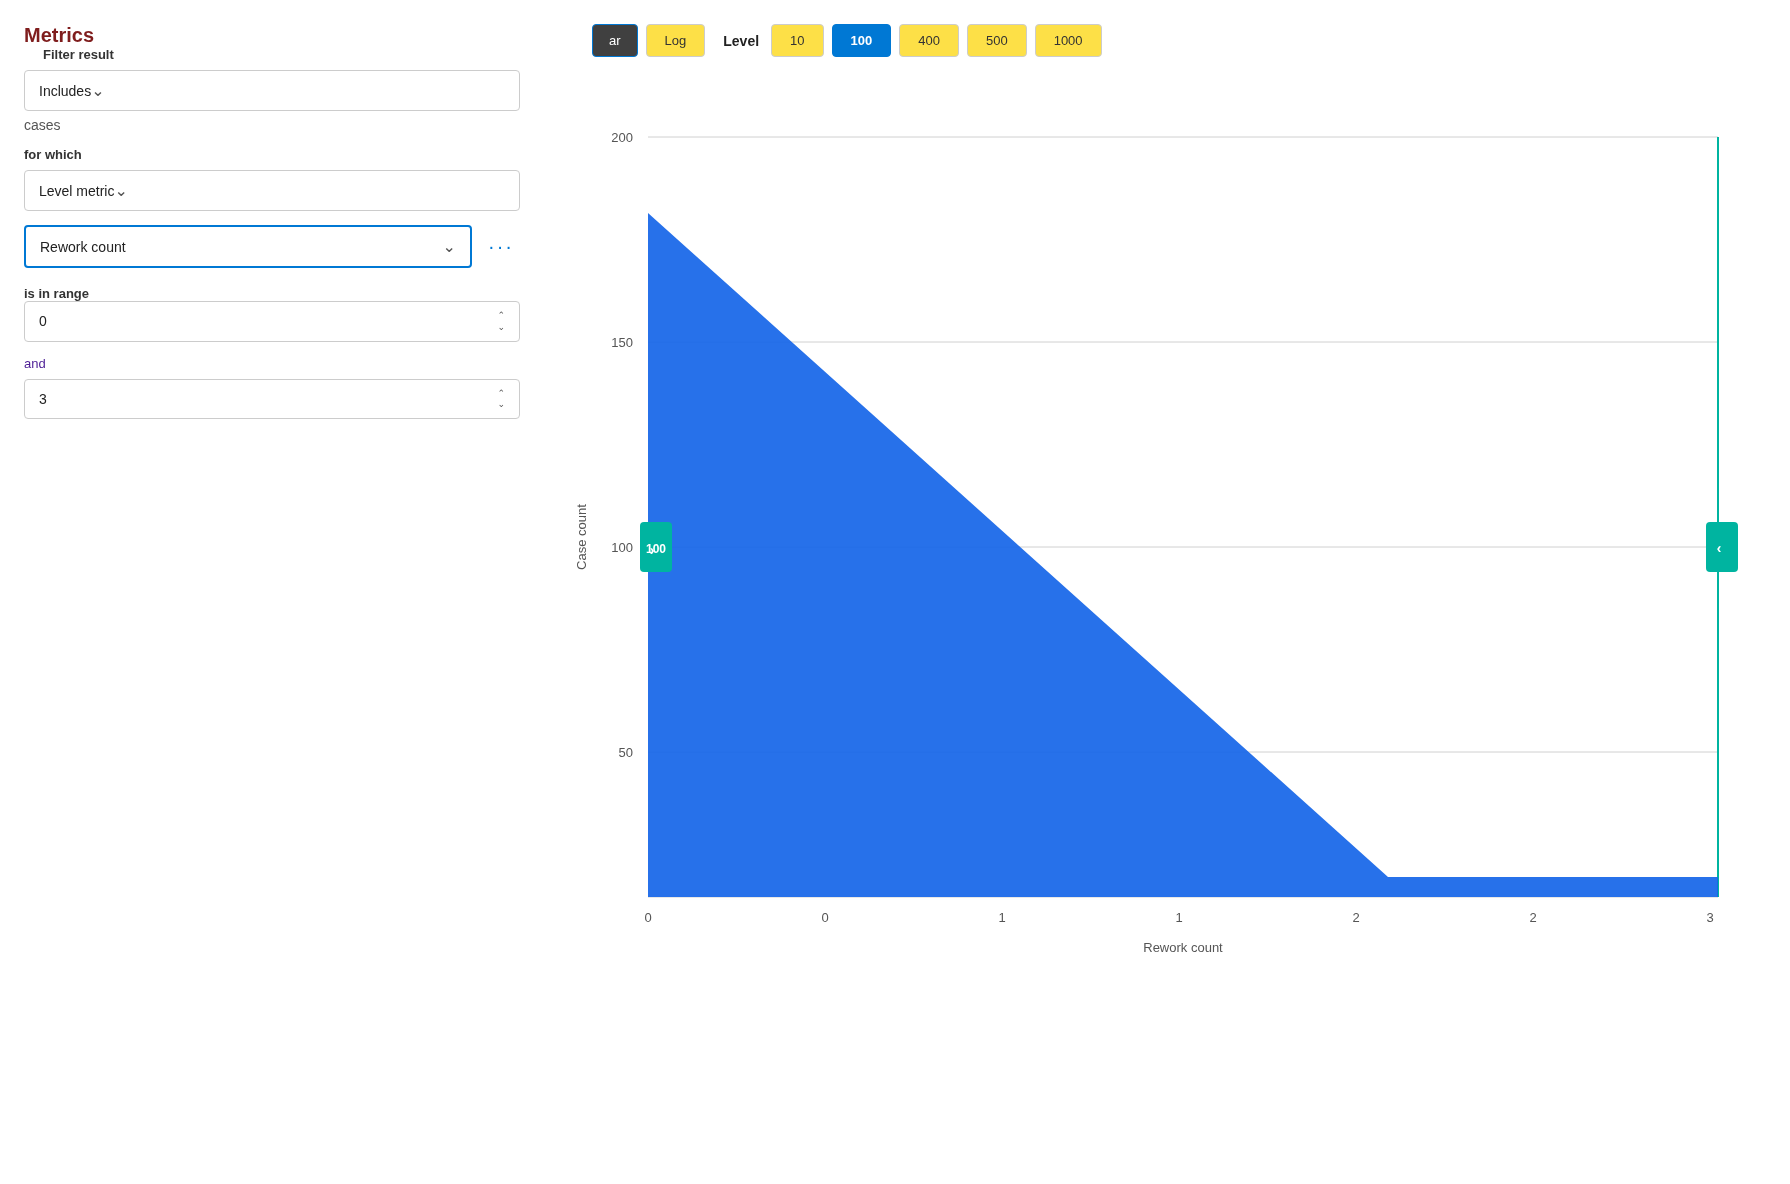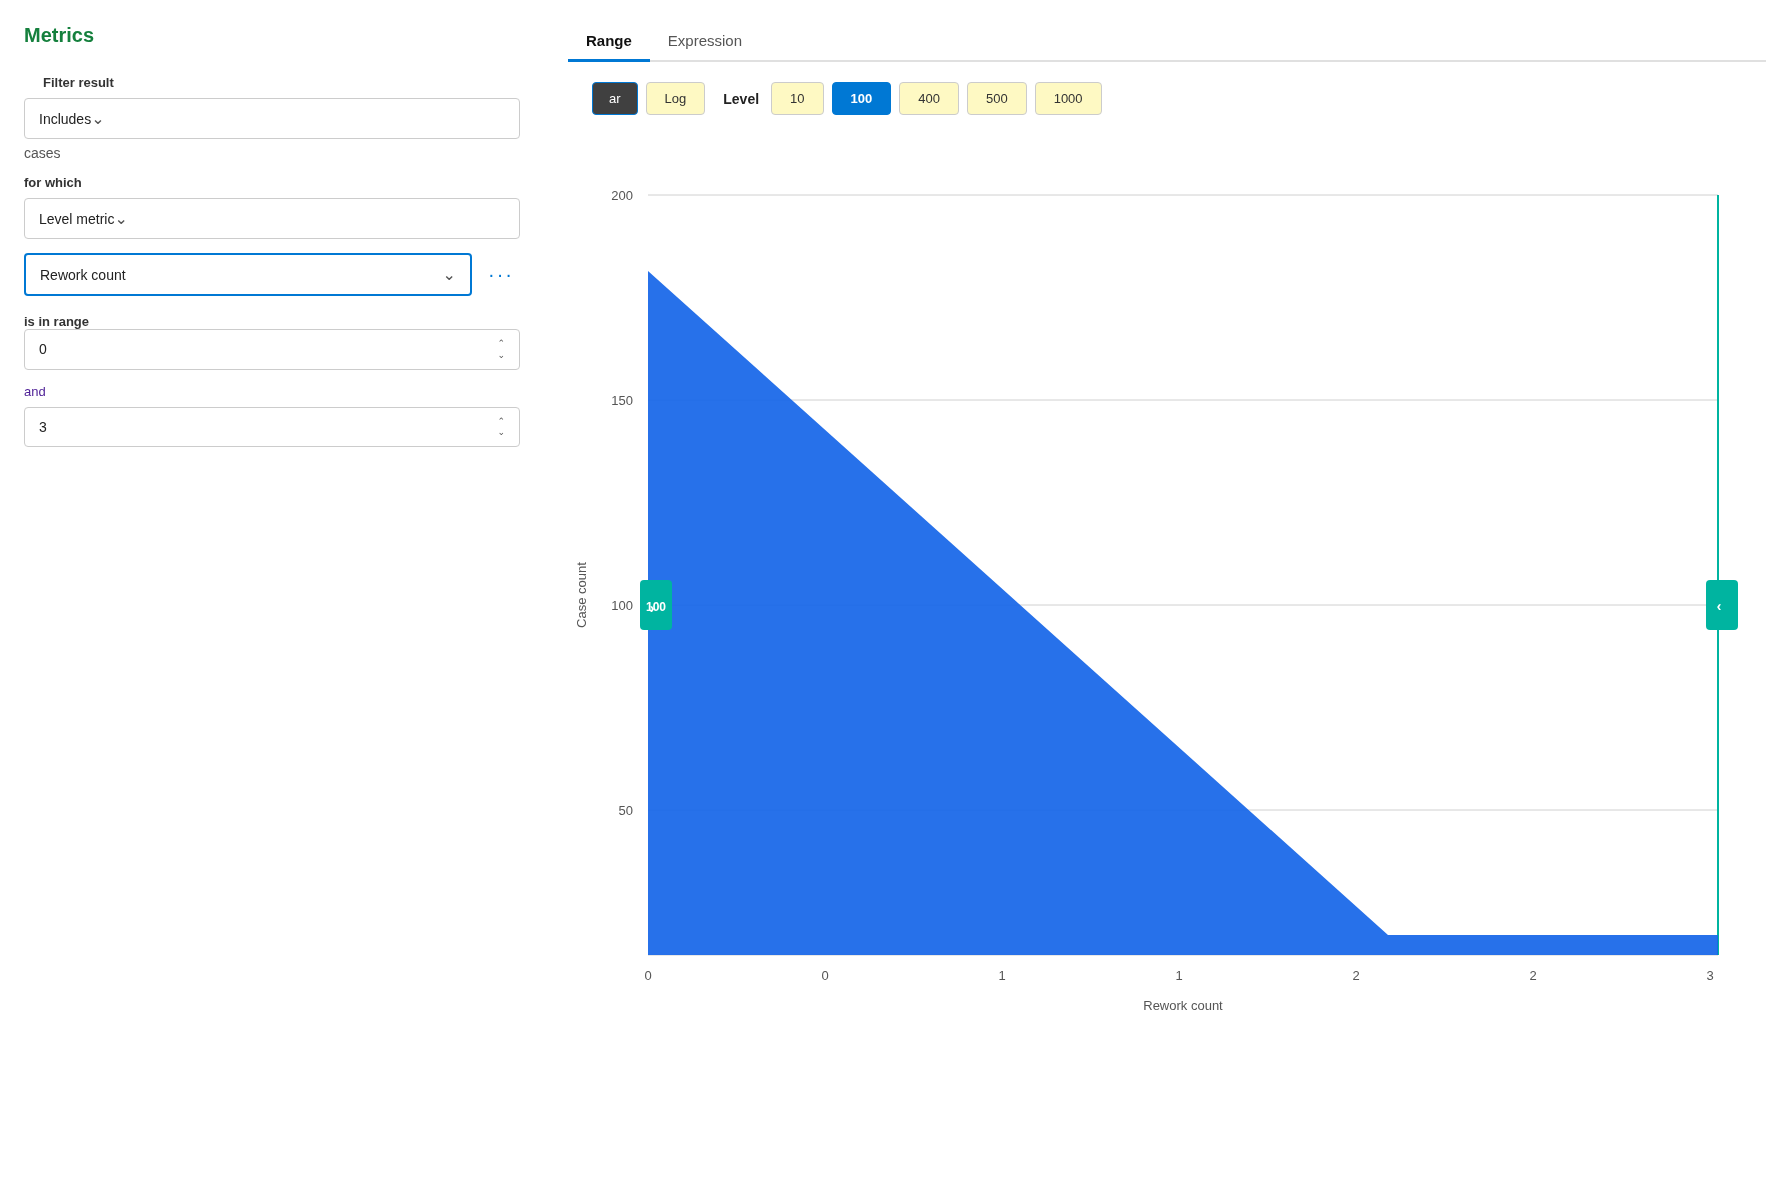--- a/index.html
+++ b/index.html
@@ -17,22 +17,21 @@
     }
     
     .left-panel {
       width: 520px;
       padding: 0 24px 0 0;
       flex-shrink: 0;
     }
     .panel-title {
       font-size: 20px;
       font-weight: 600;
-      margin-bottom: 28px;
-      color: #15803d;
+      color: #7f1d1d;
     }
     .section-label {
       font-size: 13px;
       font-weight: 600;
       color: #333;
       margin-bottom: 8px;
       padding-left: 19px;
     }
     .dropdown {
       display: flex;
@@ -151,21 +150,21 @@
       display: flex;
       align-items: center;
       gap: 8px;
       margin-bottom: 20px;
       flex-wrap: wrap;
     }
     .ctrl-btn {
       padding: 8px 18px;
       border-radius: 4px;
       border: 1px solid #ccc;
-      background: #fef9c3;
+      background: #fde047;
       font-size: 13px;
       cursor: pointer;
       color: #333;
     }
     .ctrl-btn.active {
       background: #0078d4;
       color: #fff;
       border-color: #0078d4;
       font-weight: 600;
     }
@@ -234,24 +233,20 @@
       <span class="number-input-value">3</span>
       <div class="spinner-arrows">
         <span class="spinner-arrow">⌃</span>
         <span class="spinner-arrow">⌄</span>
       </div>
     </div>
   </div>
 
   <div class="right-panel">
 
-    <div class="tabs-row">
-      <div class="tab active">Range</div>
-      <div class="tab">Expression</div>
-    </div>
 
     <div class="controls-row">
       <button class="ctrl-btn partial">ar</button>
       <button class="ctrl-btn">Log</button>
       <span class="level-label">Level</span>
       <button class="ctrl-btn">10</button>
       <button class="ctrl-btn active">100</button>
       <button class="ctrl-btn">400</button>
       <button class="ctrl-btn">500</button>
       <button class="ctrl-btn">1000</button>

